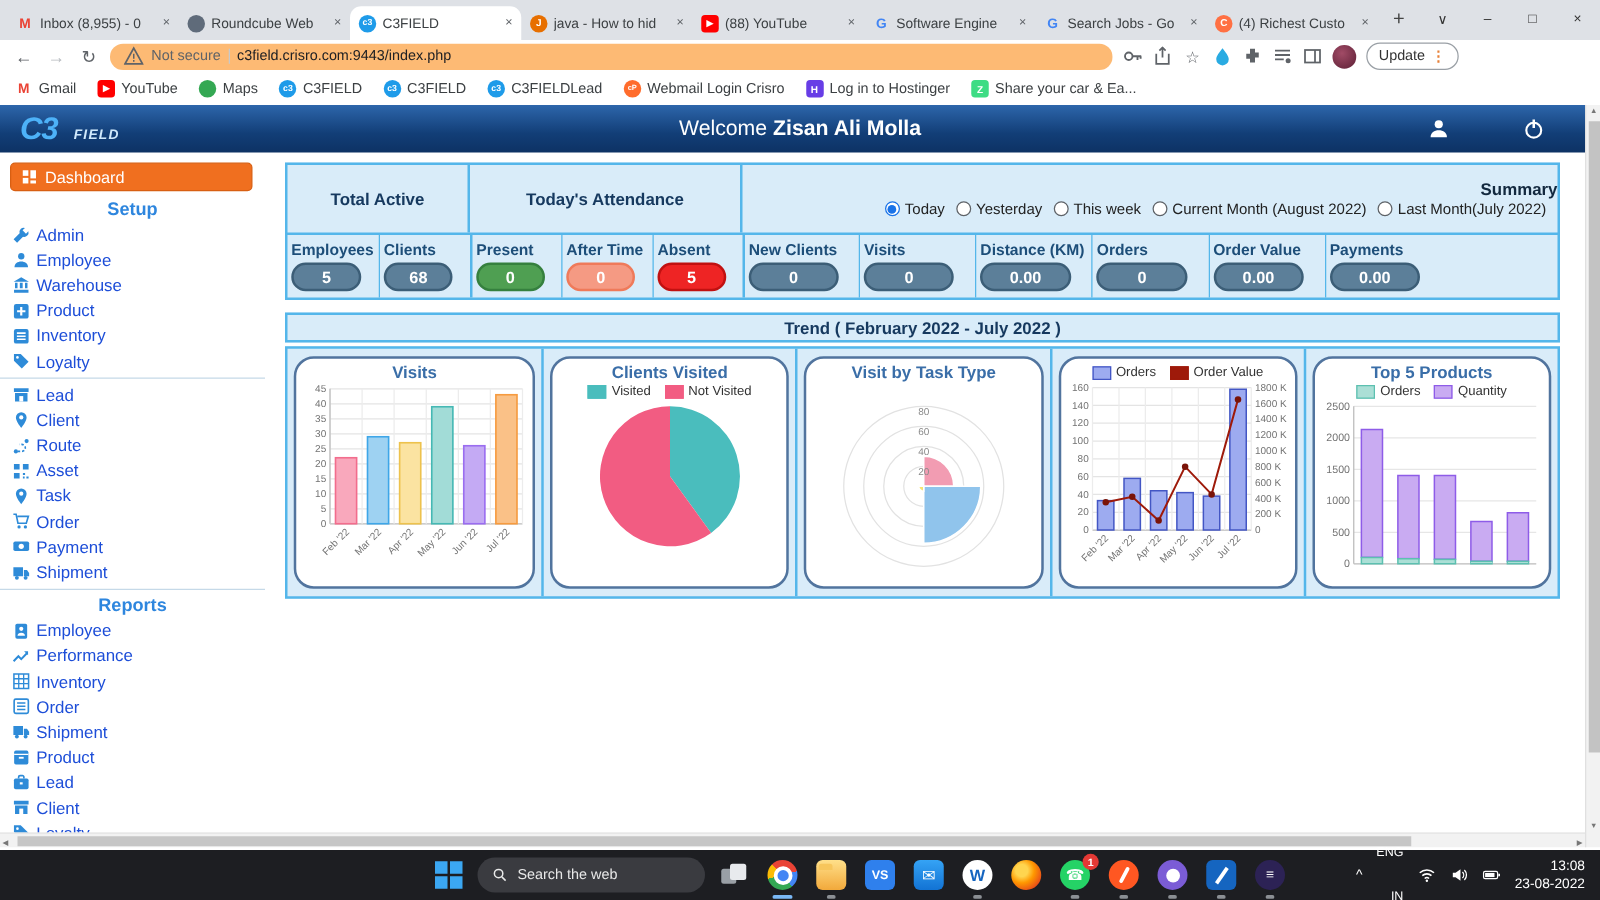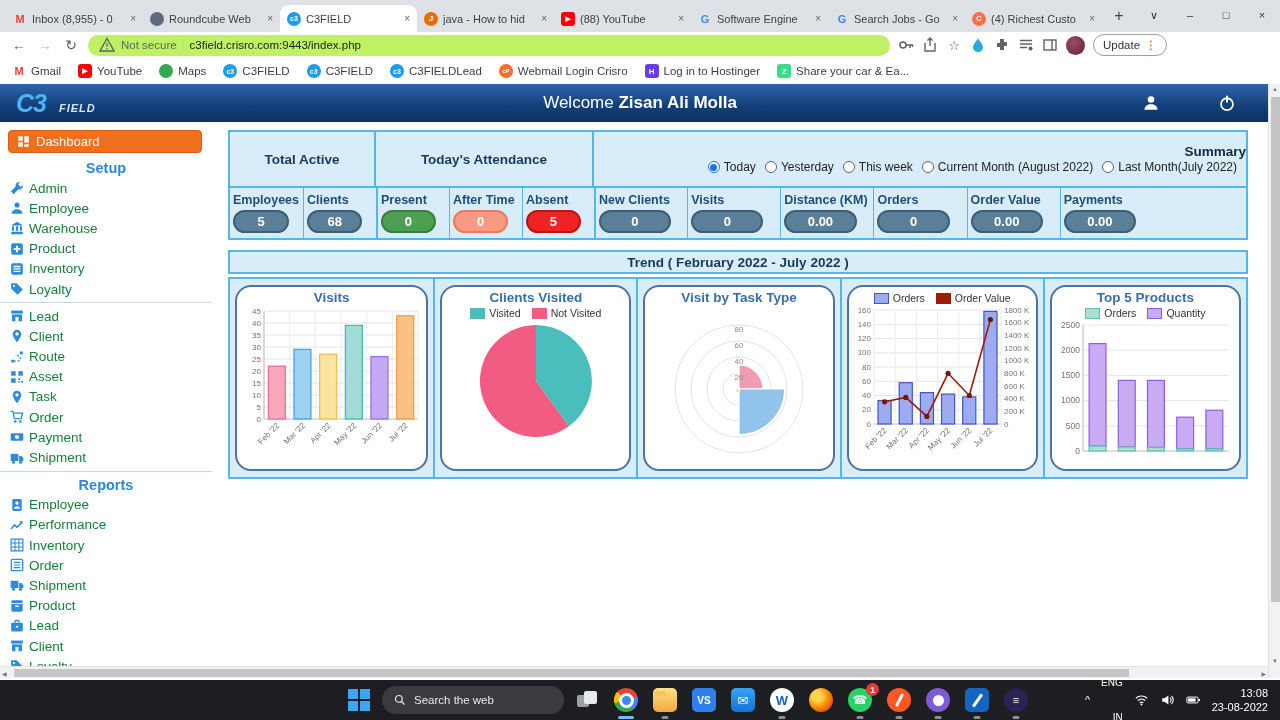--- a/index.html
+++ b/index.html
@@ -28,21 +28,21 @@
   .fi-hostinger{background:#673de6;}
   .fi-zoomcar{background:#3ddc84;}
   .newtab-btn{width:26px;height:26px;margin:0 4px 3px;display:flex;align-items:center;
     justify-content:center;font-size:16px;color:#444;}
   .winctl{display:flex;align-self:flex-start;height:30px;}
   .wc{width:36px;display:flex;align-items:center;justify-content:center;font-size:11px;color:#333;}
 
   .addrbar{height:26px;background:#fff;display:flex;align-items:center;gap:8px;padding:0 10px;}
   .nav-ic{font-size:14px;color:#5f6368;width:18px;text-align:center;}
   .nav-ic.dim{color:#b8bcc0;}
-  .urlbox{flex:1;max-width:780px;height:21px;background:#bef264;border-radius:11px;display:flex;
+  .urlbox{flex:1;max-width:780px;height:21px;background:#fdba74;border-radius:11px;display:flex;
     align-items:center;gap:6px;padding:0 11px;font-size:11.5px;color:#202124;}
   .ns{color:#5f6368;}
   .url-sep{width:1px;height:12px;background:#c6c9cc;}
   .aicon{width:16px;height:16px;color:#5f6368;display:flex;align-items:center;justify-content:center;font-size:13px;}
   .avatar{width:19px;height:19px;border-radius:50%;background:radial-gradient(circle at 40% 35%,#a14b66,#5c1f35);}
   .update-pill{border:1px solid #9aa0a6;border-radius:13px;height:20px;display:flex;align-items:center;
     gap:5px;padding:0 9px;font-size:11.5px;color:#333;}
   .update-pill .dots{color:#e8823a;font-weight:bold;}
 
   .bmbar{height:26px;background:#fff;border-bottom:1px solid #e6e8ea;display:flex;align-items:center;
@@ -59,21 +59,21 @@
   .welcome{position:absolute;left:50%;transform:translateX(-50%);color:#fff;font-size:17px;white-space:nowrap;}
   .head-ic{margin-left:auto;display:flex;gap:58px;align-items:center;padding-right:28px;}
   .head-ic svg{width:18px;height:18px;}
 
   .appbody{display:flex;}
   .sidebar{width:212px;flex:0 0 212px;padding-top:8px;}
   .dash{margin:0 10px 5px 8px;background:#f06f1f;border:1px solid #d85f12;border-radius:4px;color:#fff;
     font-size:13px;display:flex;align-items:center;gap:6px;padding:3px 8px;}
   .dash svg{width:13px;height:13px;}
   .sb-title{color:#2e86de;font-weight:bold;text-align:center;font-size:14.5px;padding:2px 0;}
-  .sb-item{display:flex;align-items:center;gap:5px;padding:2.6px 0 2.6px 10px;color:#15803d;
+  .sb-item{display:flex;align-items:center;gap:5px;padding:2.6px 0 2.6px 10px;color:#1d4ed8;
     font-size:13.5px;cursor:pointer;}
   .sb-item svg{width:14px;height:14px;flex:0 0 14px;color:#2e8bd8;}
   .sb-div{border-top:1px solid #c5d9e8;margin:3px 0;}
 
   .main{margin:8px 0 0 16px;width:1020px;}
   .toptable{border:2px solid #54b6ea;background:#d9ecf9;display:flex;height:58px;box-sizing:border-box;}
   .tt-left{width:364px;flex:0 0 364px;border-right:2px solid #54b6ea;display:flex;flex-direction:column;box-sizing:border-box;}
   .tt-refresh{height:29px;border-bottom:2px solid #54b6ea;display:flex;align-items:center;justify-content:center;box-sizing:border-box;}
   .refresh{background:#e4551c;color:#fff;font-size:13px;font-weight:bold;padding:1px 12px;
     border:2px solid #a93b10;border-radius:5px;box-shadow:0 0 0 2px #f0926b;font-family:inherit;}

